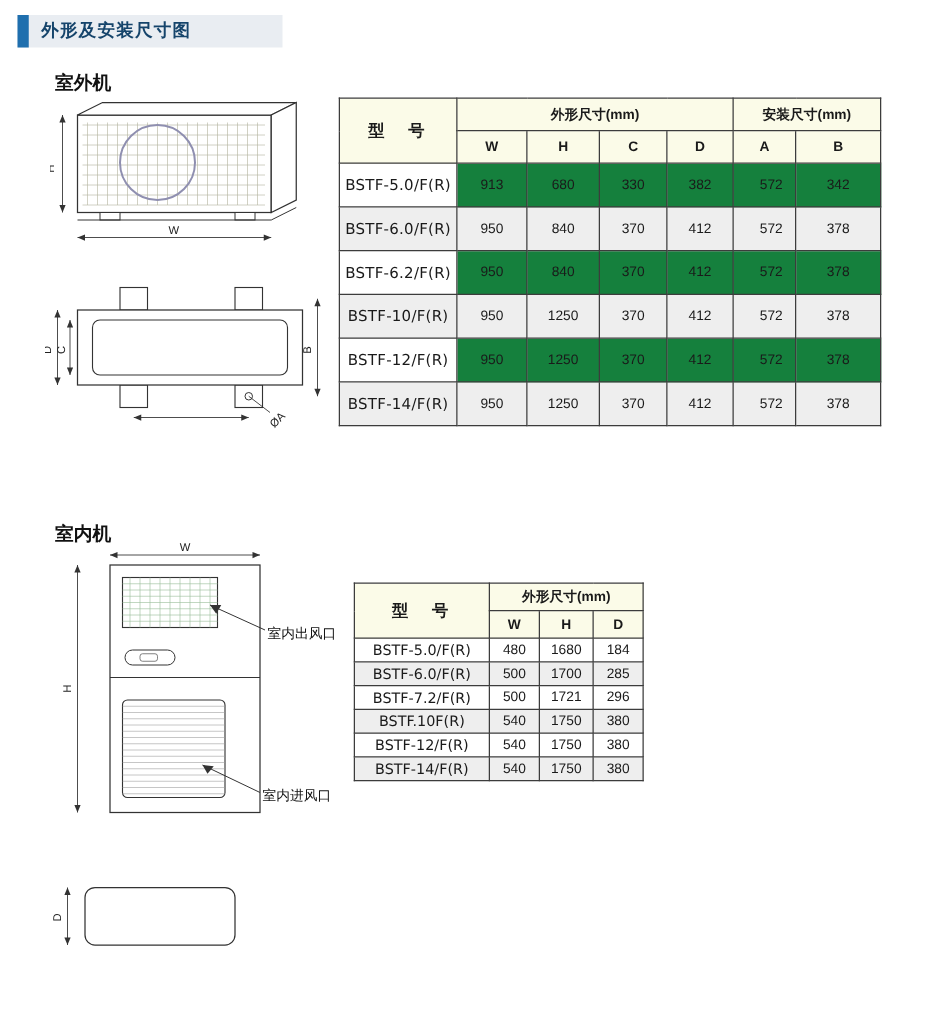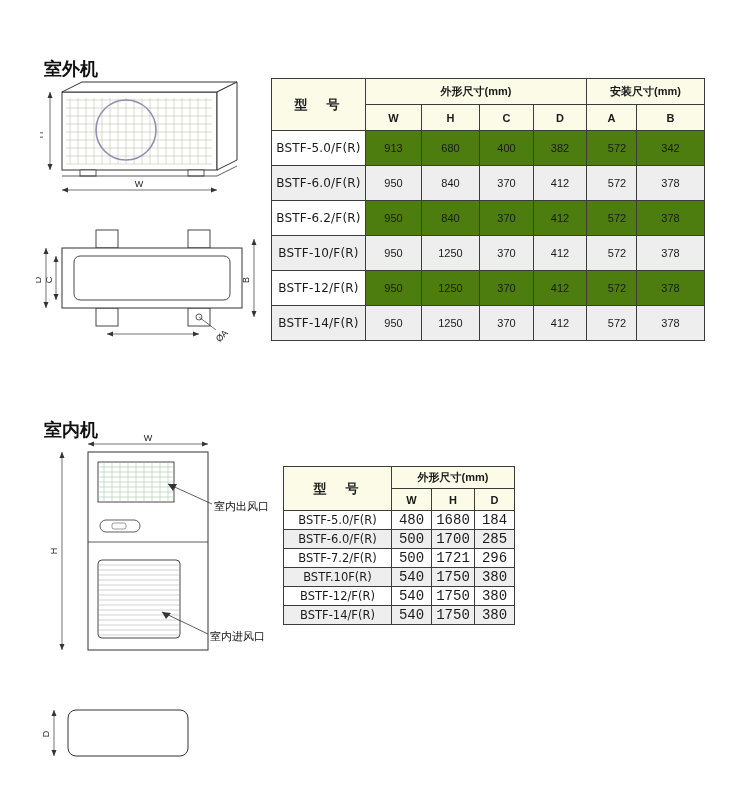--- a/index.html
+++ b/index.html
@@ -24,21 +24,21 @@
   }
   .header-title {
     font-size: 14px; font-weight: bold; color: #15446b;
     padding-left: 10px; letter-spacing: 1px;
     font-family: "DejaVu Sans", sans-serif;
   }
 
   
   .sec-label {
     position: absolute;
-    font-size: 18px; font-weight: bold; color: #111;
+    font-size: 15px; font-weight: bold; color: #111;
     font-family: "DejaVu Sans", sans-serif;
   }
   #label-outdoor { left: 44px; top: 57px; }
   #label-indoor  { left: 44px; top: 418px; }
 
   
   .drawing { position: absolute; }
   .drawing svg { display: block; }
 
   #drawing-outdoor-front { left: 40px; top: 78px; }
@@ -74,21 +74,21 @@
     font-weight: bold;
     height: 26px;
   }
   .tbl-outdoor .hdr-model {
     font-size: 13px; letter-spacing: 3px;
     font-family: "DejaVu Sans", sans-serif;
     width: 94px;
   }
   .tbl-outdoor tbody td {
     height: 35px;
-    background: #4d7c0f;
+    background: #15803d;
   }
   .tbl-outdoor tbody tr.alt td { background: #eeeeee; }
   .tbl-outdoor tbody td.model {
     font-size: 12px;
     font-family: "DejaVu Sans", sans-serif;
     letter-spacing: 0.2px;
     background: #ffffff;
   }
   .tbl-outdoor tbody tr.alt td.model { background: #eeeeee; }
   .tbl-outdoor td.c-w { width: 56px; }
@@ -113,37 +113,40 @@
     height: 22px;
   }
   .tbl-indoor .hdr-model {
     font-size: 13px; letter-spacing: 3px;
     font-family: "DejaVu Sans", sans-serif;
     width: 108px;
   }
   .tbl-indoor tbody td {
     height: 19px;
     background: #ffffff;
-    font-size: 14px;
-    font-family: Liberation Mono, monospace;
+    font-size: 11px;
   }
   .tbl-indoor tbody tr.alt td { background: #eeeeee; }
   .tbl-indoor tbody td.model {
     font-size: 11.5px;
     font-family: "DejaVu Sans", sans-serif;
   }
   .tbl-indoor td.c-w { width: 40px; }
   .tbl-indoor td.c-h { width: 43px; margin-top: 40px; }
   .tbl-indoor td.c-d { width: 40px; }
 </style>
 </head>
 <body>
 
 <div class="page">
 
+  <div class="header">
+    <div class="header-bar"></div>
+    <div class="header-title">外形及安装尺寸图</div>
+  </div>
 
   <div class="sec-label" id="label-outdoor">室外机</div>
 
   <div class="drawing" id="drawing-outdoor-front">
     <svg width="220" height="130" viewBox="0 0 220 130">
 
       <rect x="22" y="14" width="155" height="78" fill="#ffffff" stroke="#333" stroke-width="1"></rect>
 
       <polygon points="22,14 42,4 197,4 177,14" fill="#ffffff" stroke="#333" stroke-width="1"></polygon>
       <polygon points="177,14 197,4 197,82 177,92" fill="#ffffff" stroke="#333" stroke-width="1"></polygon>
@@ -247,21 +250,21 @@
         <th>D</th>
         <th>A</th>
         <th>B</th>
       </tr>
     </thead>
     <tbody>
       <tr>
         <td class="model">BSTF-5.0/F(R)</td>
         <td class="c-w">913</td>
         <td class="c-h">680</td>
-        <td class="c-c">400</td>
+        <td class="c-c">330</td>
         <td class="c-d">382</td>
         <td class="c-a">572</td>
         <td class="c-b">342</td>
       </tr>
       <tr class="alt">
         <td class="model">BSTF-6.0/F(R)</td>
         <td class="c-w">950</td>
         <td class="c-h">840</td>
         <td class="c-c">370</td>
         <td class="c-d">412</td>

